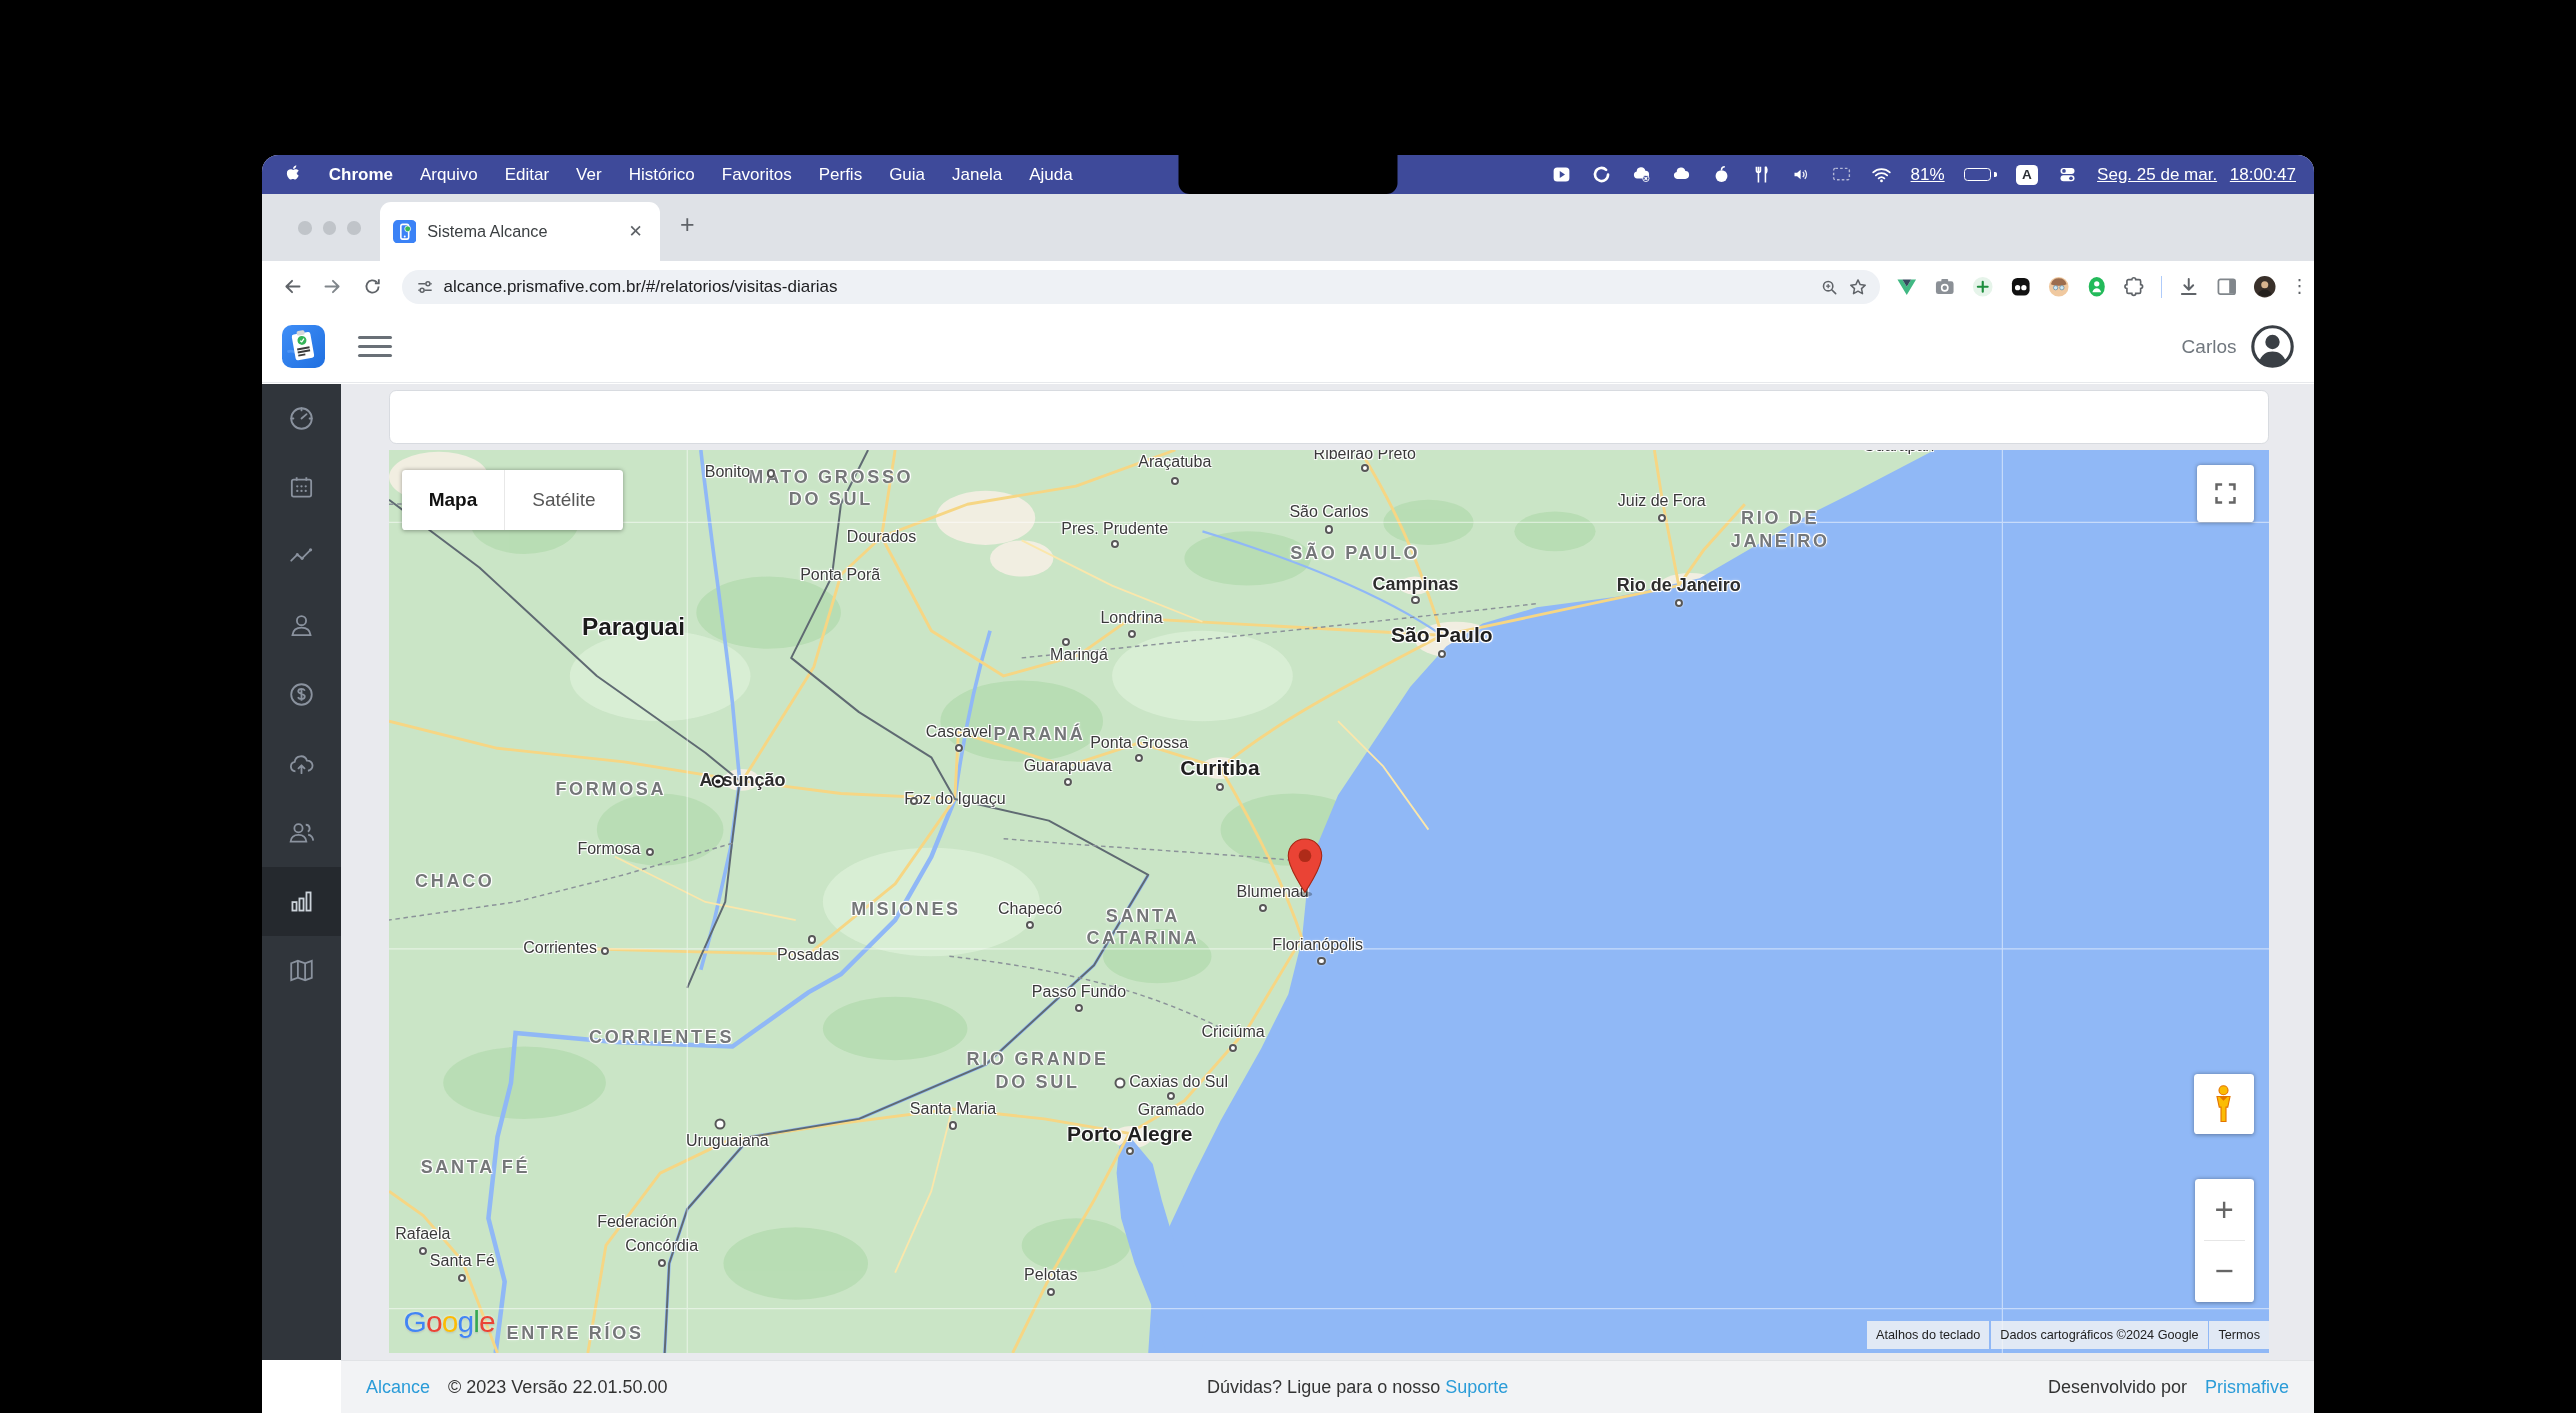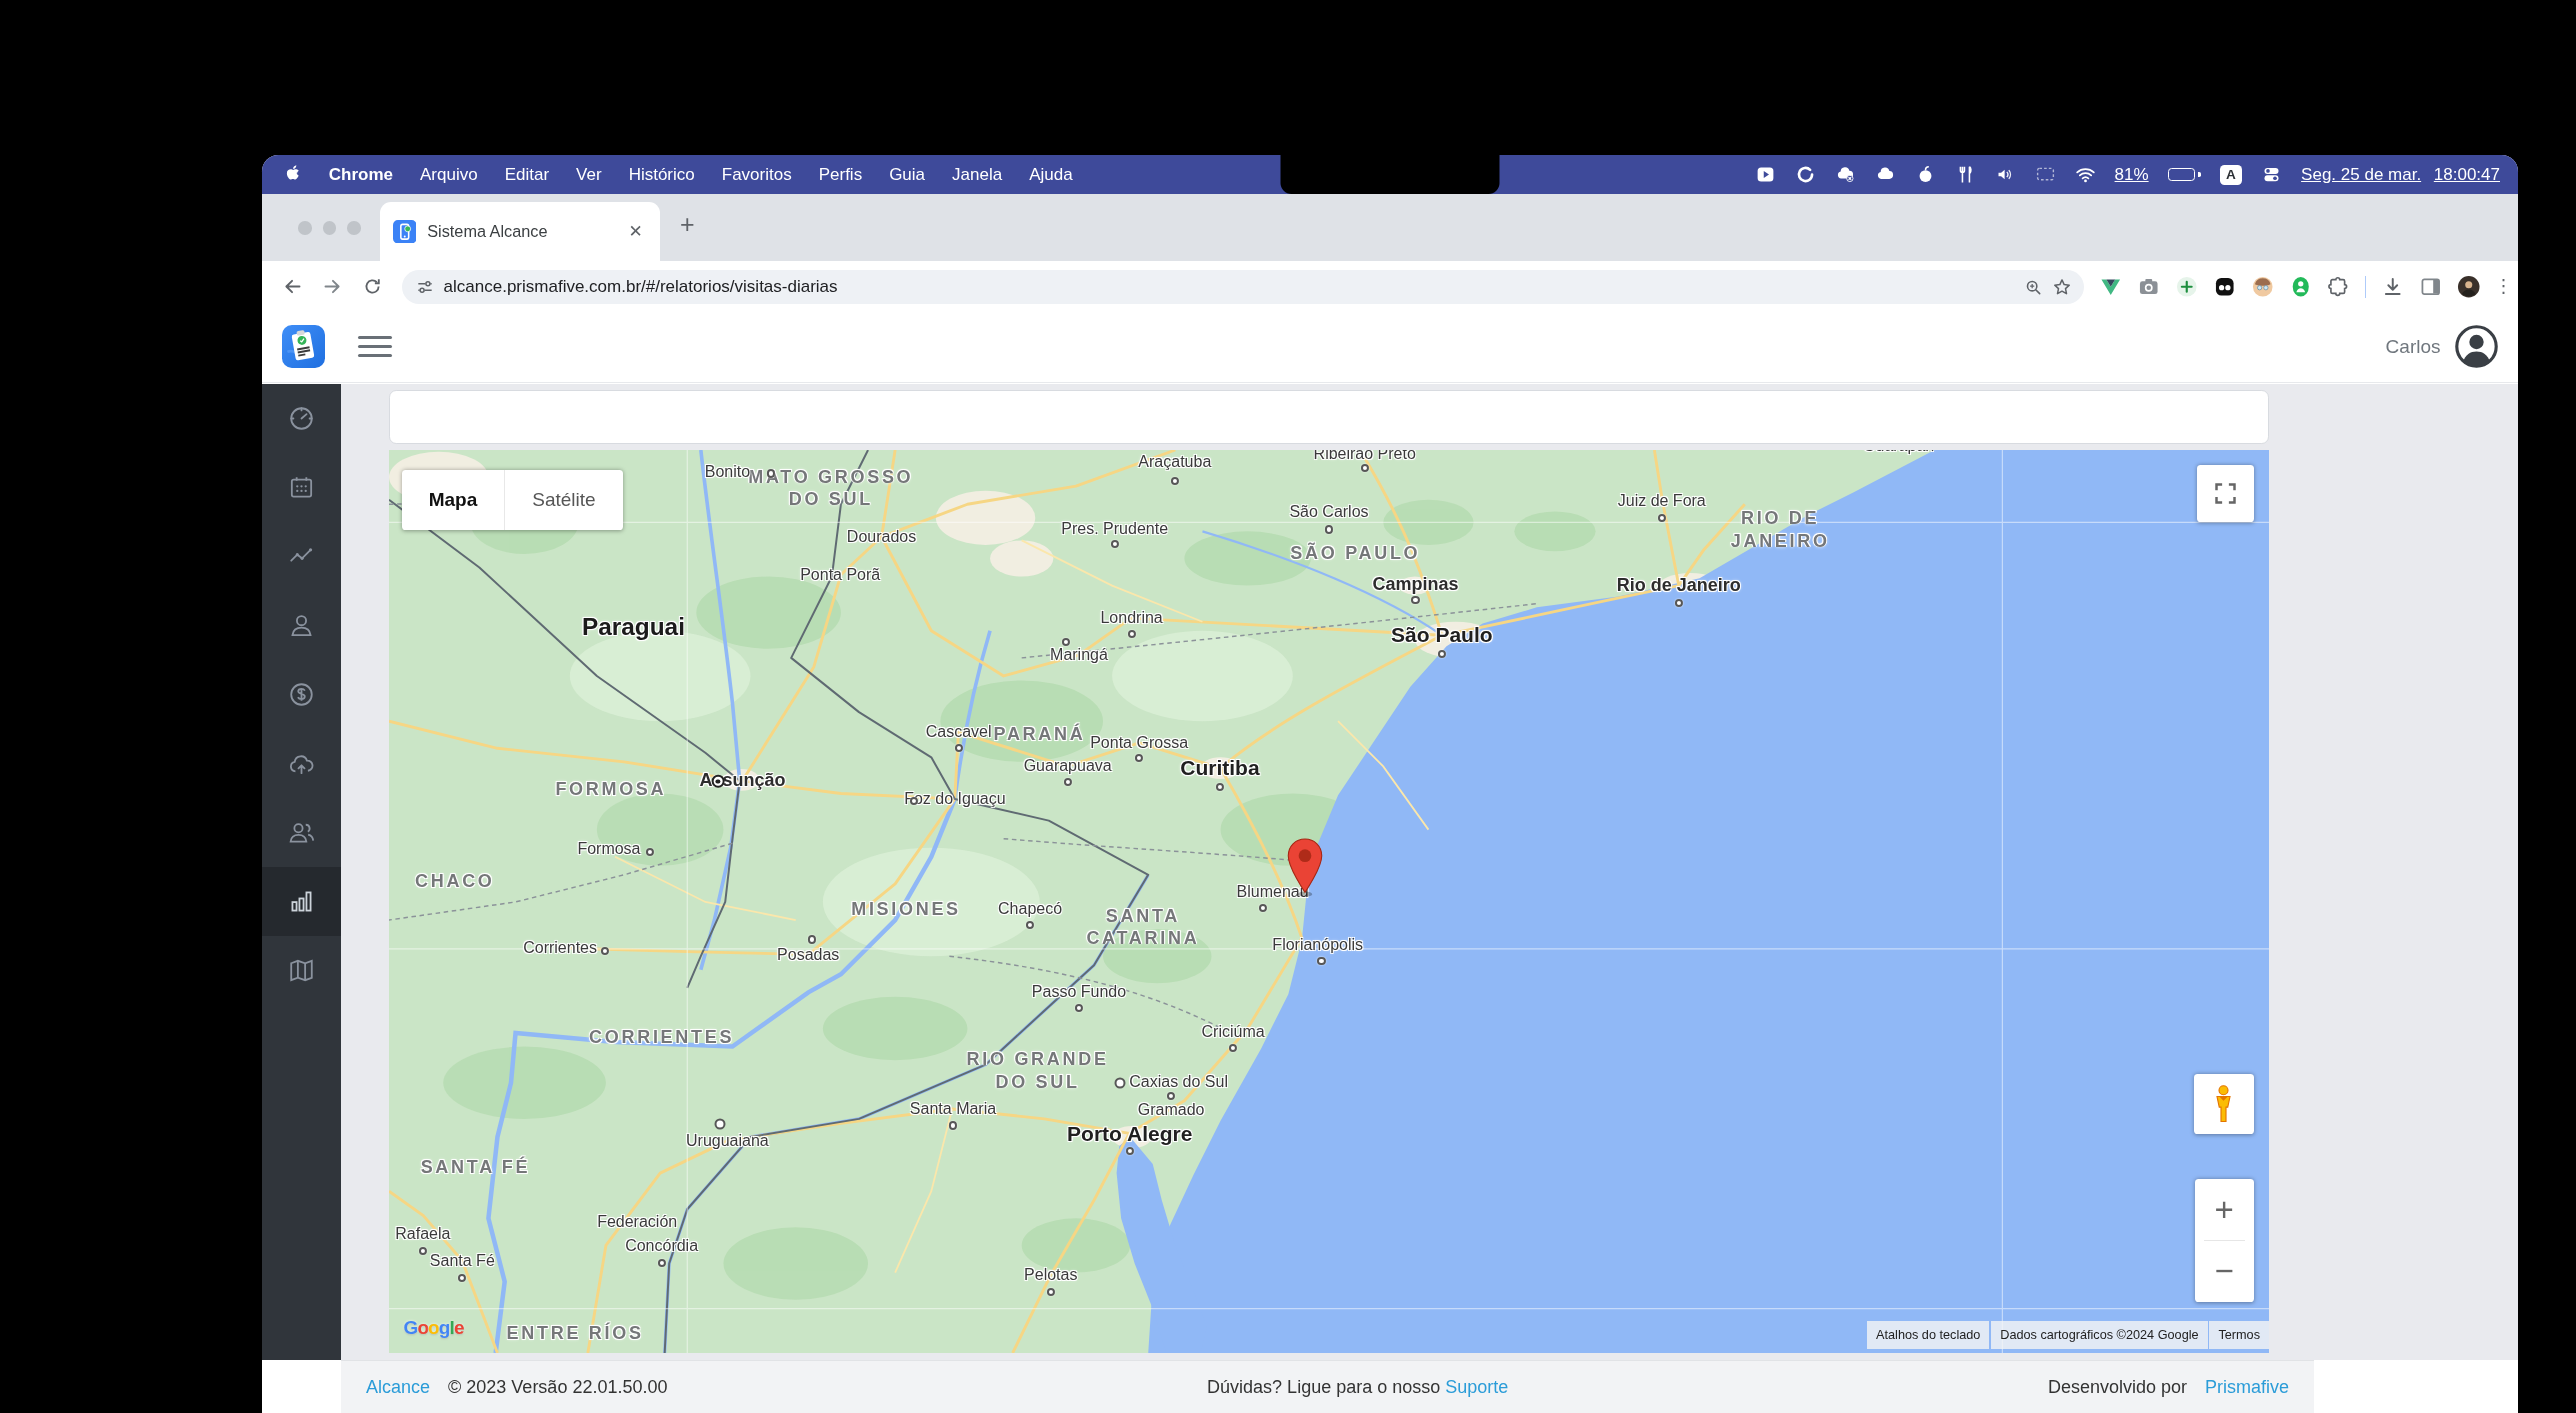--- a/index.html
+++ b/index.html
@@ -1,18 +1,18 @@
 <!DOCTYPE html>
 <html style="--menubar: #3e4a9a; --accent: #2b9cd8; --land: #cae5c6; --sidebar: #30353b;font-size:14.5px"><head>
 <meta charset="utf-8">
 <style>
   html,body{margin:0;padding:0;background:#000;width:2576px;height:1414px;overflow:hidden;
     font-family:"Liberation Sans","DejaVu Sans",sans-serif;}
   *{box-sizing:border-box;}
-  .screen{position:absolute;left:262px;top:155px;width:2256px;height:1258px;background:#fff;
+  .screen{position:absolute;left:262px;top:155px;width:2052px;height:1258px;background:#fff;
     border-radius:16.3px 16.3px 0 0;overflow:hidden;}
   
   .menubar{position:absolute;left:0;top:0;width:100%;height:39px;background:var(--menubar,#3e4a9a);
     display:flex;align-items:center;color:#fff;font-size:17px;padding:0 18px 0 23.5px;}
   .mb-left{display:flex;align-items:center;gap:27px;white-space:nowrap;}
   .mb-app{font-weight:700;}
   .apple-logo svg{width:16.3px;height:19px;fill:#fff;display:block;}
   .notch{position:absolute;left:50%;top:0;transform:translateX(-50%);width:219px;height:39px;
     background:#000;border-radius:0 0 11px 11px;}
   .mb-right{margin-left:auto;display:flex;align-items:center;gap:19px;white-space:nowrap;text-decoration:underline;}
@@ -97,21 +97,21 @@
   .maptype .mt{padding:0 27px;display:flex;align-items:center;font-size:19px;}
   .mt-map{font-weight:700;color:#111;}
   .mt-sat{color:#565656;border-left:0.9px solid #e8e8e8;}
   .fullscreen{right:15.4px;top:15.4px;width:57px;height:57px;display:flex;align-items:center;justify-content:center;}
   .fullscreen svg{width:27px;height:27px;}
   .pegman{right:15.4px;top:624px;width:60px;height:60px;display:flex;align-items:center;justify-content:center;}
   .pegman svg{width:31px;height:40px;}
   .zoomctl{right:15.4px;top:729px;width:59px;height:123px;display:flex;flex-direction:column;}
   .zbtn{flex:1;display:flex;align-items:center;justify-content:center;font-size:33px;color:#666;}
   .zdiv{height:0.9px;background:#e6e6e6;margin:0 9px;}
-  .glogo{position:absolute;left:14.5px;bottom:14.5px;font-size:19px;font-weight:700;letter-spacing:-0.9px;
+  .glogo{position:absolute;left:14.5px;bottom:14.5px;font-size:30px;font-weight:400;letter-spacing:-0.9px;
     text-shadow:0 0 2.7px rgba(255,255,255,.9),0 0.9px 1.8px rgba(0,0,0,.25);}
   .attrib{position:absolute;right:0;bottom:3.6px;display:flex;gap:1.8px;font-size:12.7px;color:#222;}
   .attrib span{background:rgba(245,245,245,.8);padding:7px 9px;}
   
   .footerbar{position:absolute;left:79px;top:1205px;width:1973px;height:53px;background:#f2f3f5;
     border-top:0.9px solid #e1e3e6;display:flex;align-items:center;padding:0 25px;font-size:18px;color:#333;}
   .f-left,.f-right{display:flex;gap:18px;white-space:nowrap;}
   .f-center{flex:1;text-align:center;white-space:nowrap;}
   .blue{color:var(--accent,#2b9cd8);}
 </style>

